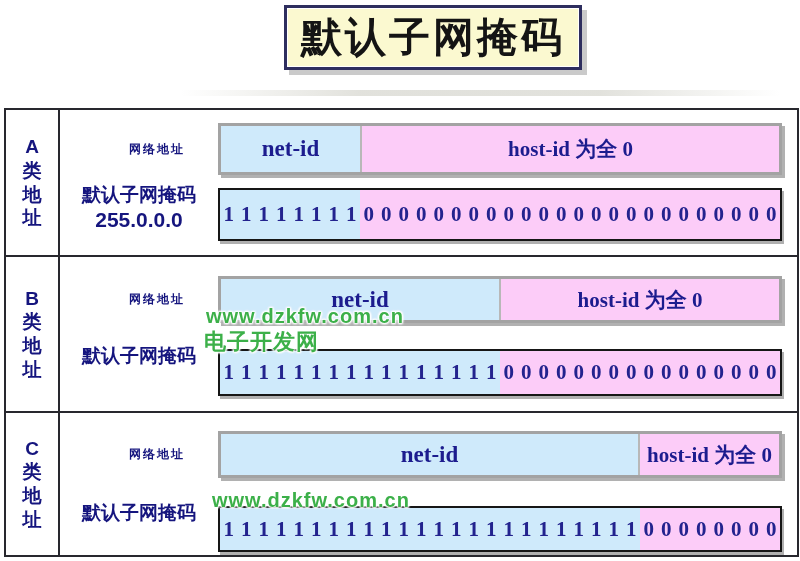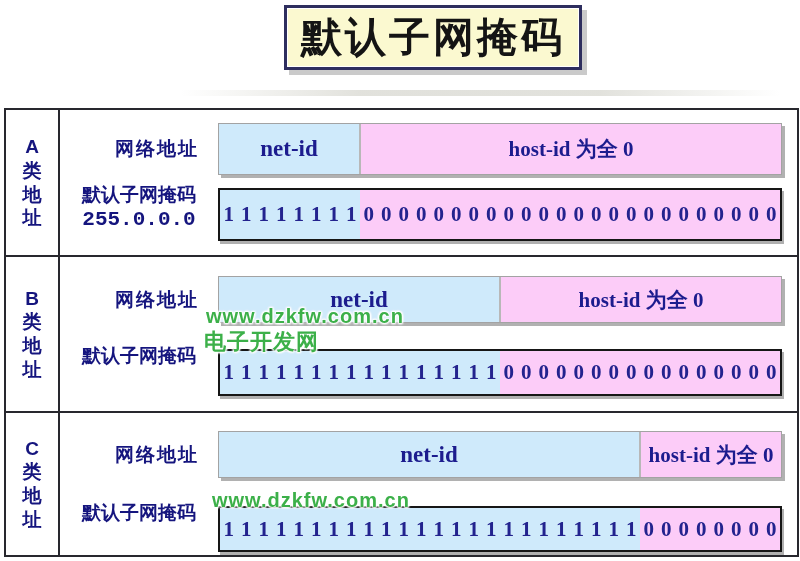--- a/index.html
+++ b/index.html
@@ -40,32 +40,32 @@
   .class-char{
     font-size:19px;line-height:1.25;font-weight:bold;color:var(--label-text,#15157e);
   }
   .content-cell{flex:1;display:flex;flex-direction:column;min-width:0;}
   .sub-row{display:flex;margin-right:15px;}
   .side-label{
     width:158px;flex-shrink:0;display:flex;flex-direction:column;
     align-items:center;justify-content:center;text-align:center;
   }
   .network-label{
-    font-size:19px;font-weight:bold;color:var(--label-text,#15157e);letter-spacing:2px;margin-left:36px;
+    font-size:12px;font-weight:bold;color:var(--label-text,#15157e);letter-spacing:2px;margin-left:36px;
   }
   .mask-label-line{
     font-size:19px;font-weight:bold;color:var(--label-text,#15157e);white-space:nowrap;
   }
   .mask-value{
     font-size:21px;font-weight:bold;color:var(--label-text,#15157e);
-    font-family:Liberation Mono, monospace;line-height:1.1;
+    font-family:Liberation Sans, sans-serif;line-height:1.1;
   }
   .bar{flex:1;display:flex;min-width:0;}
   .label-bar{
-    border:1px solid #a3a3a3;
+    border:3px solid #a3a3a3;
     box-shadow:3px 3px 0 rgba(100,100,100,.5);
   }
   .bits-bar{
     border:2px solid #161616;
     box-shadow:2px 3px 0 rgba(80,80,80,.45);
   }
   .seg{display:flex;align-items:center;justify-content:center;min-width:0;flex-basis:0;}
   .seg-net{background:var(--net-id-bg,#cfeafb);}
   .seg-host{background:var(--host-id-bg,#fcccf8);}
   .label-bar .seg-host{border-left:2px solid #b8b8b8;}

